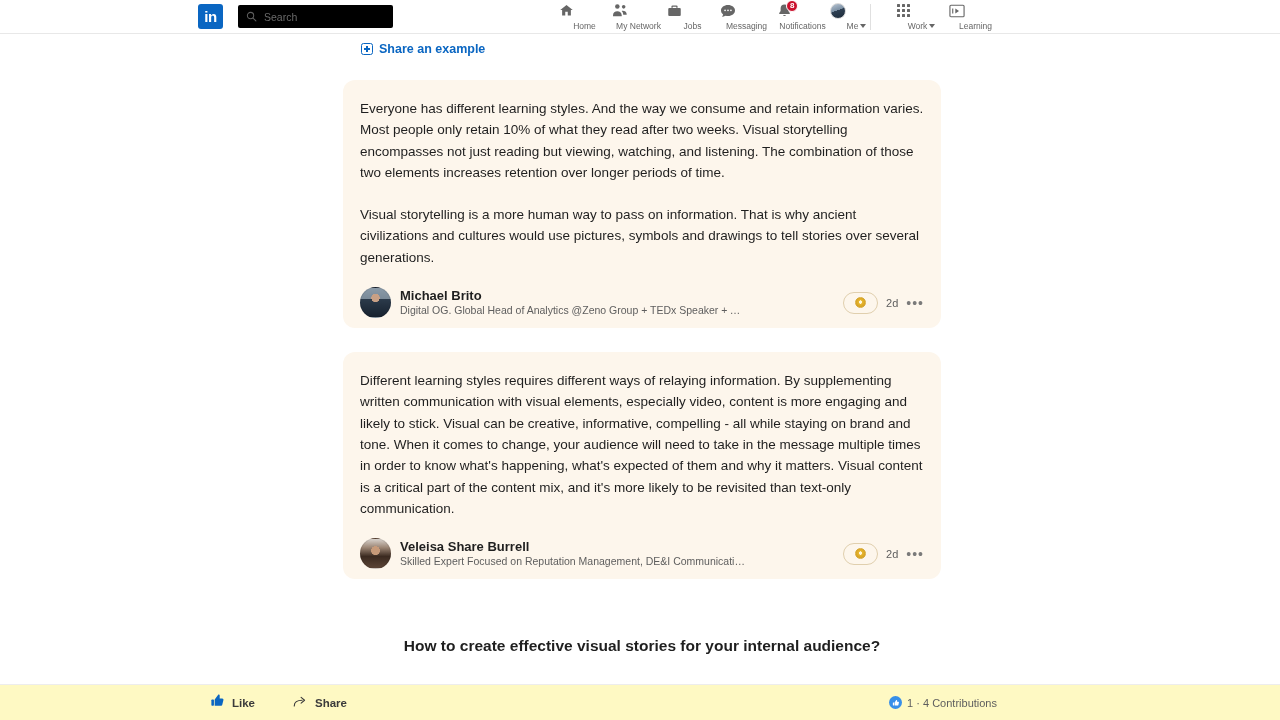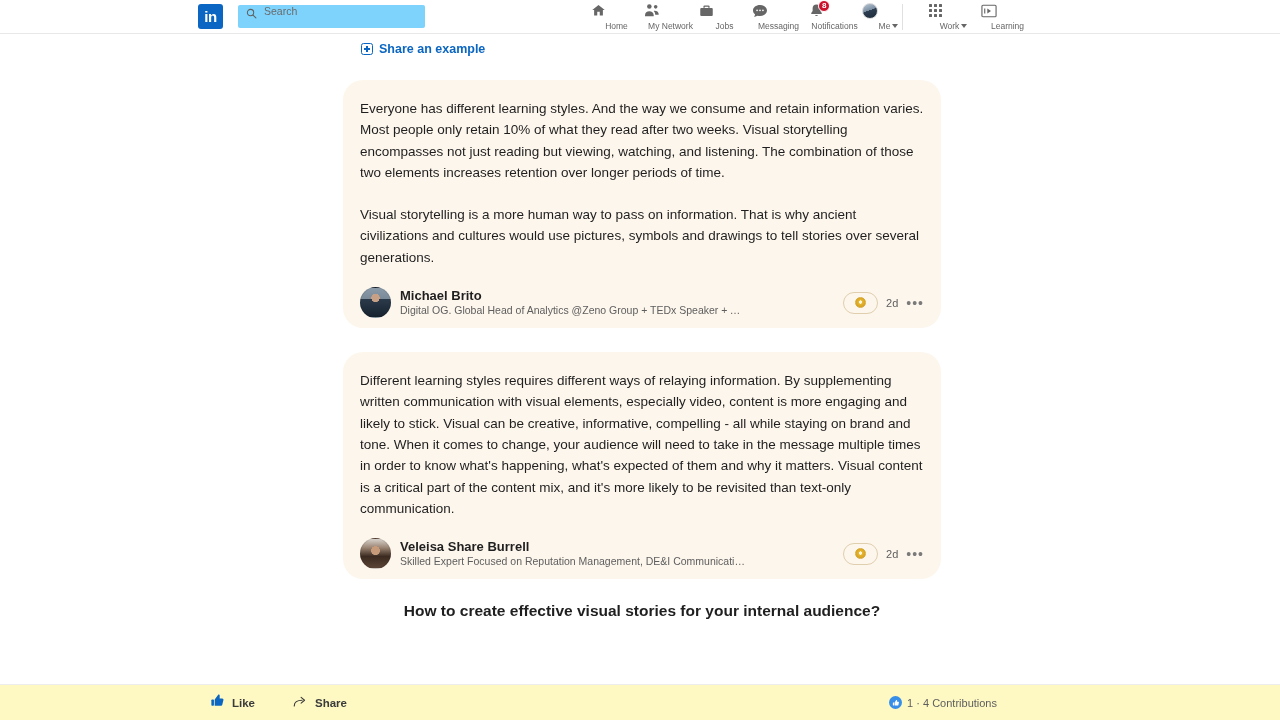--- a/index.html
+++ b/index.html
@@ -23,23 +23,23 @@
     margin-left: 198px;
   }
   .li-logo {
     width: 25px; height: 25px; border-radius: 3px;
     background: #0a66c2; color: #ffffff;
     font-weight: bold; font-size: 15px;
     display: flex; align-items: center; justify-content: center;
     letter-spacing: -0.5px;
   }
   .search-box {
-    width: 187px; height: 23px;
-    background: #7dd3fc; border-radius: 2px;
-    display: flex; gap: 7px;
+    width: 155px; height: 23px;
+    background: #000000; border-radius: 2px;
+    display: flex; align-items: center; gap: 7px;
     padding: 0 8px;
   }
   .search-box .mag { flex: 0 0 auto; }
   .search-text {
     font-size: 10.5px; color: #6a6a6a;
   }
   .nav-right {
     display: flex; align-items: flex-end; height: 34px;
     margin-left: 147px;
   }
@@ -109,21 +109,21 @@
   }
   .plus-box::before { left: 2px; right: 2px; top: 4.3px; height: 1.3px; }
   .plus-box::after { top: 2px; bottom: 2px; left: 4.3px; width: 1.3px; }
   .share-link .txt {
     font-size: 12.5px; font-weight: bold; color: #0a66c2;
   }
 
   
   .card {
     background: #fdf6ec;
-    border-radius: 20px;
+    border-radius: 12px;
     padding: 18px 17px 10px 17px;
     margin-top: 24px;
   }
   .card p {
     font-size: 13.5px; line-height: 21.3px; color: #1f1f1f;
   }
   .card p + p { margin-top: 21px; }
 
   .author-row {
     display: flex; align-items: center;
@@ -164,21 +164,21 @@
     background: radial-gradient(circle at 50% 45%, #fff7dd 0 22%, #e8b730 28%, #c9941a 100%);
     border: 1px solid #d7a937;
   }
   .time-ago { font-size: 11px; color: #5e5e5e; }
   .kebab {
     font-size: 14px; color: #7a7a7a; letter-spacing: 1px;
     line-height: 8px; cursor: pointer;
   }
 
   .section-heading {
-    margin-top: 23px;
+    margin-top: 58px;
     font-size: 15.5px; font-weight: bold; color: #1f1f1f;
     text-align: center;
   }
 
   
   .bottom-bar {
     position: absolute; left: 0; bottom: 0;
     width: 1280px; height: 36px;
     background: #fef9c3;
     border-top: 1px solid #ededed;

